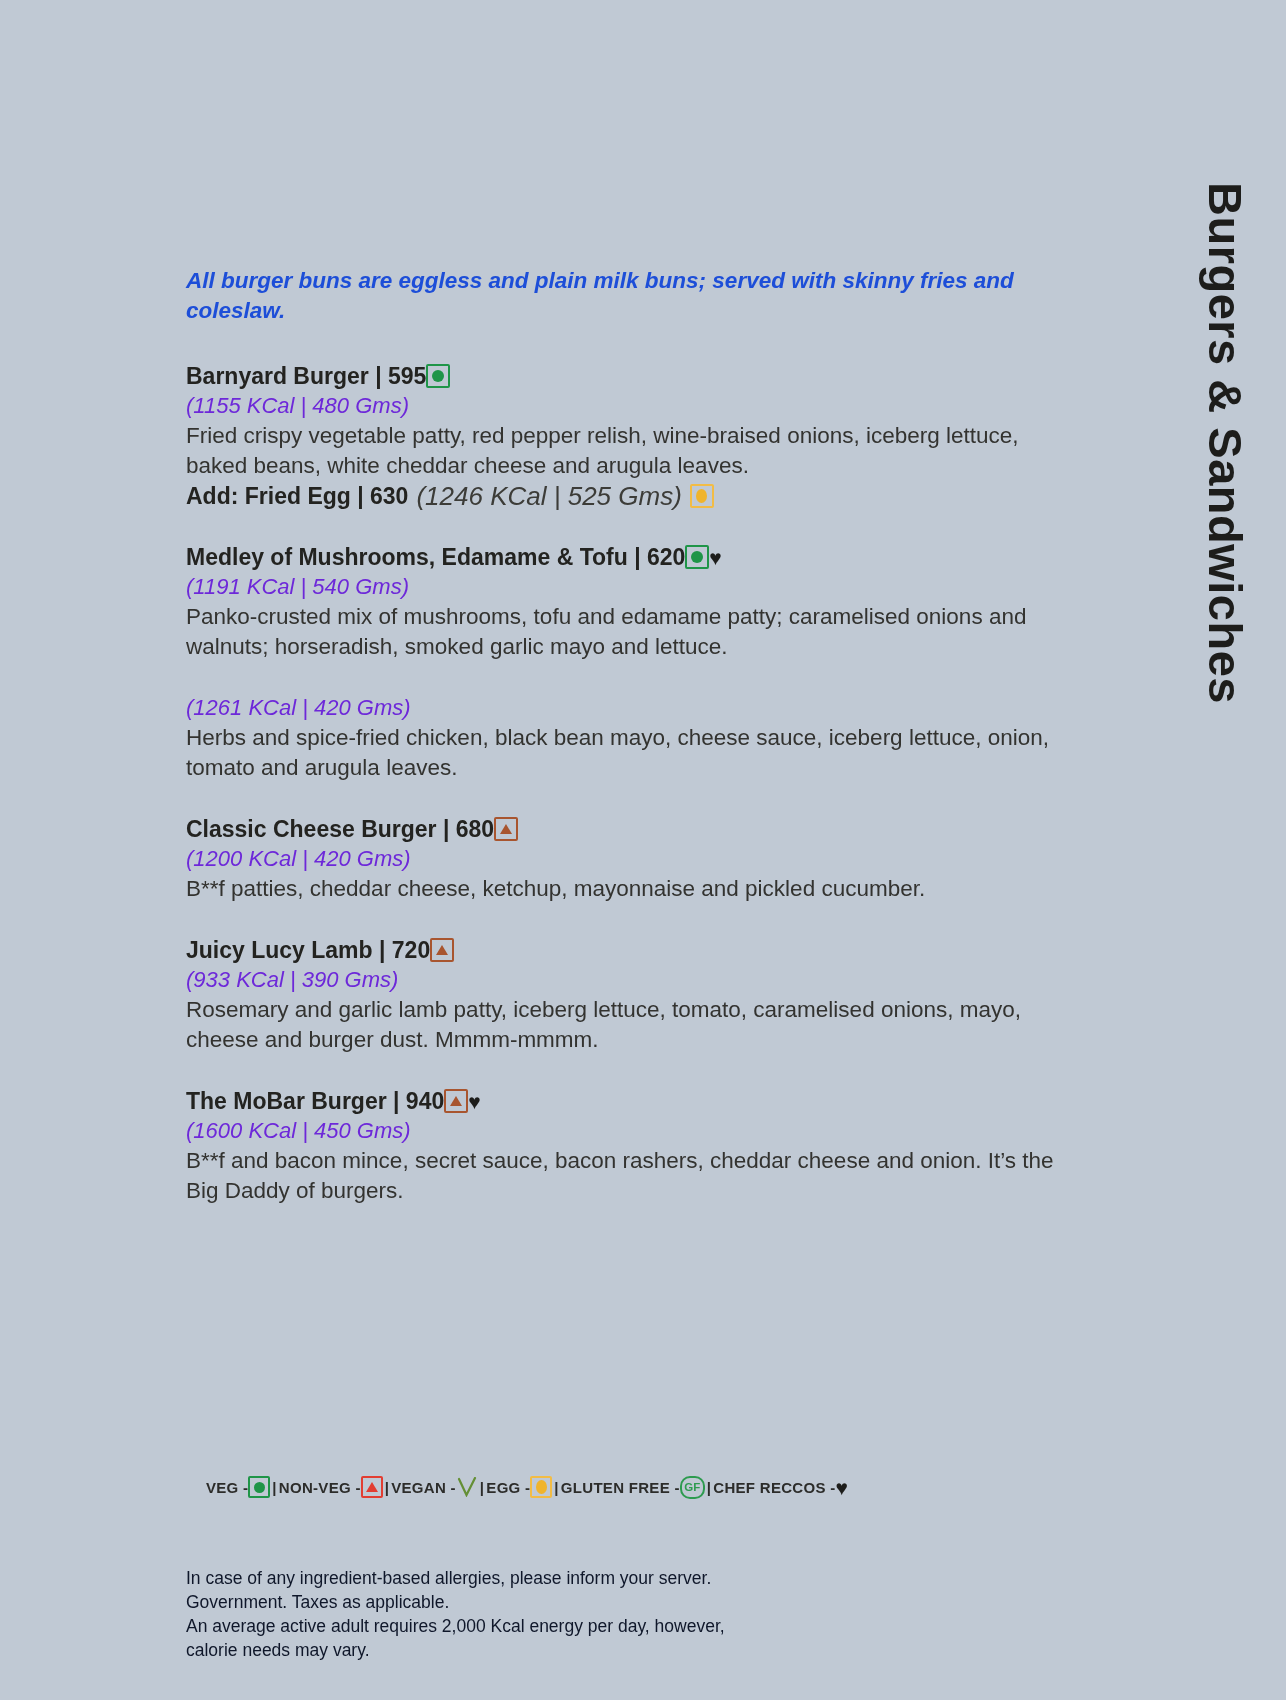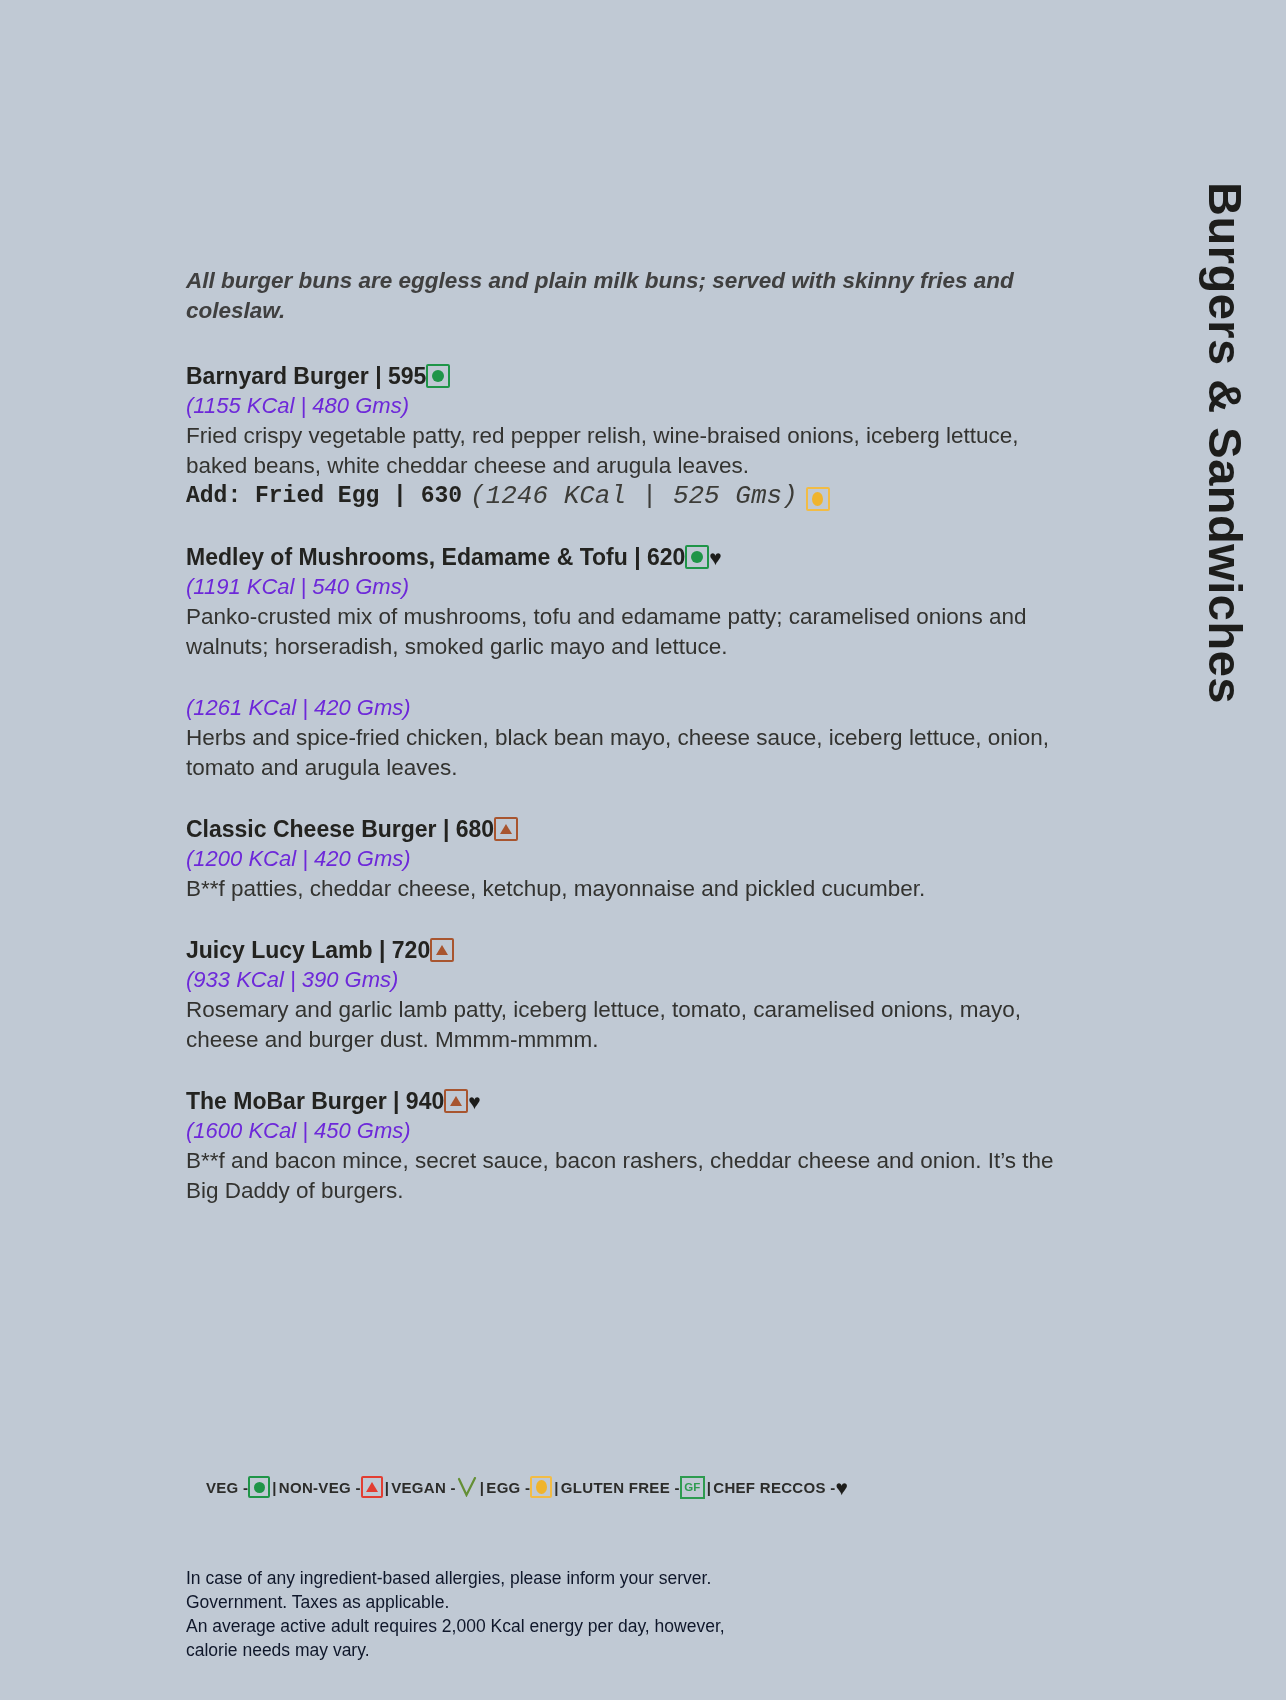--- a/index.html
+++ b/index.html
@@ -16,21 +16,21 @@
     position:absolute;
     left:186px;
     top:266px;
     width:884px;
   }
   .intro{
     font-weight:bold;
     font-style:italic;
     font-size:22.5px;
     line-height:30px;
-    color:#404040;
+    color:#1d4ed8;
     max-width:846px;
     margin:0 0 35px 0;
   }
   .item{margin:0 0 31px 0;}
   .title-row{
     display:flex;
     align-items:center;
     gap:0;
     line-height:30px;
   }
@@ -46,24 +46,23 @@
     line-height:30px;
     color:#6d28d9;
   }
   .desc{
     font-size:22.5px;
     line-height:30px;
     color:#333330;
   }
   .add-row{
     display:flex;
-    align-items:flex-end;
+    align-items:center;
     gap:8px;
     line-height:30px;
-    font-family:Liberation Mono, monospace;
   }
   .add-bold{
     font-weight:bold;
     font-size:23px;
     color:#232320;
     white-space:nowrap;
   }
   .add-italic{
     font-style:italic;
     font-size:26px;
@@ -86,21 +85,21 @@
   .nonveg{border-color:#a8552f;}
   .nonveg::before{content:'';width:0;height:0;
     border-left:6px solid transparent;border-right:6px solid transparent;
     border-bottom:10px solid #a8552f;}
   .nonveg.bright{border-color:#e23d31;}
   .nonveg.bright::before{border-bottom-color:#e23d31;}
   .egg{border-color:#f2bc45;}
   .egg::before{content:'';width:11px;height:14px;border-radius:50%;background:#f0b42c;}
   .gf{
     width:25px;height:23px;
-    border:2px solid #2d9b4f;border-radius:0;
+    border:2px solid #2d9b4f;border-radius:10px;
     color:#2d9b4f;font-size:11.5px;font-weight:bold;letter-spacing:0;
   }
   .heart{
     color:#1d1d1b;
     font-size:21px;
     line-height:1;
     flex:0 0 auto;
   }
   .vegan-v{display:inline-flex;align-items:flex-end;flex:0 0 auto;}
   

